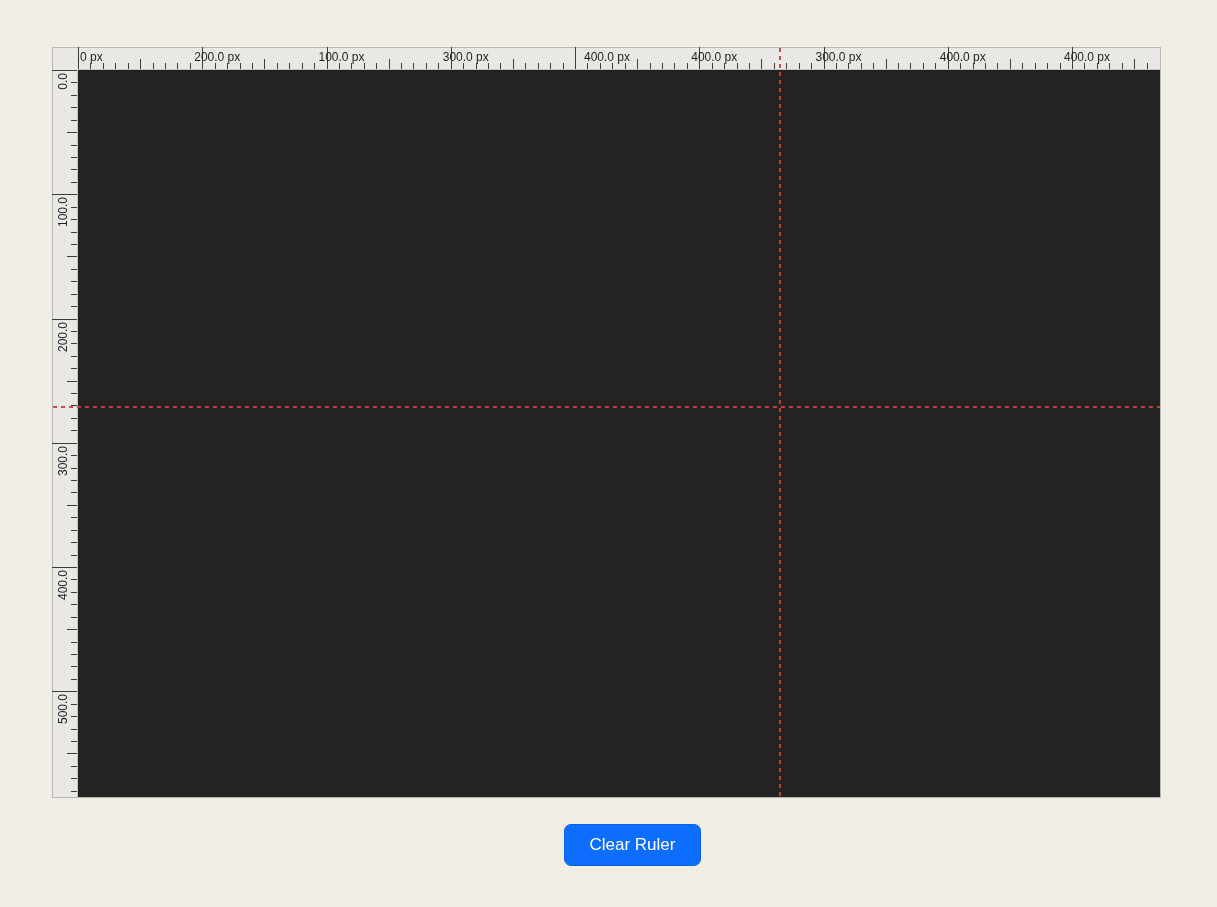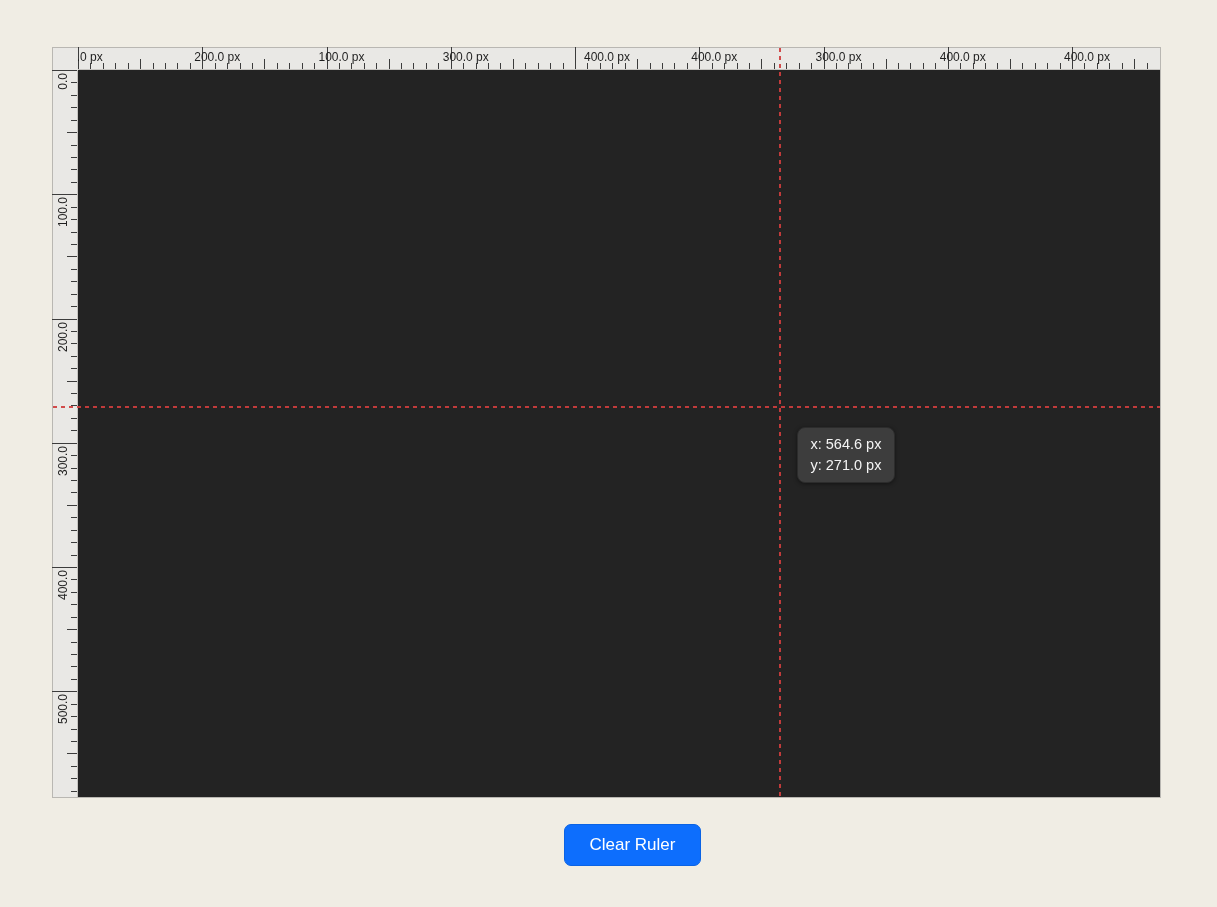--- a/index.html
+++ b/index.html
@@ -268,21 +268,17 @@
       <div class="vtick mid" style="top: 705.375px;"></div>
       <div class="vtick" style="top: 717.8px;"></div>
       <div class="vtick" style="top: 730.225px;"></div>
       <div class="vtick" style="top: 742.65px;"></div>
     </div>
   <div class="corner"></div>
 
   <div class="crosshair-v" id="crosshair-v" style="left: 725.515px;"></div>
   <div class="crosshair-h" id="crosshair-h" style="top: 357.717px;"></div>
 
-  <div class="coord-tooltip" id="coord-tooltip" style="left: 743.515px; top: 378.717px;">
-    <div>x: 564.6 px</div>
-    <div>y: 271.0 px</div>
-  </div>
 </div>
 
 <div class="button-bar">
   <button class="clear-btn">Clear Ruler</button>
 </div>
 
 </body></html>

